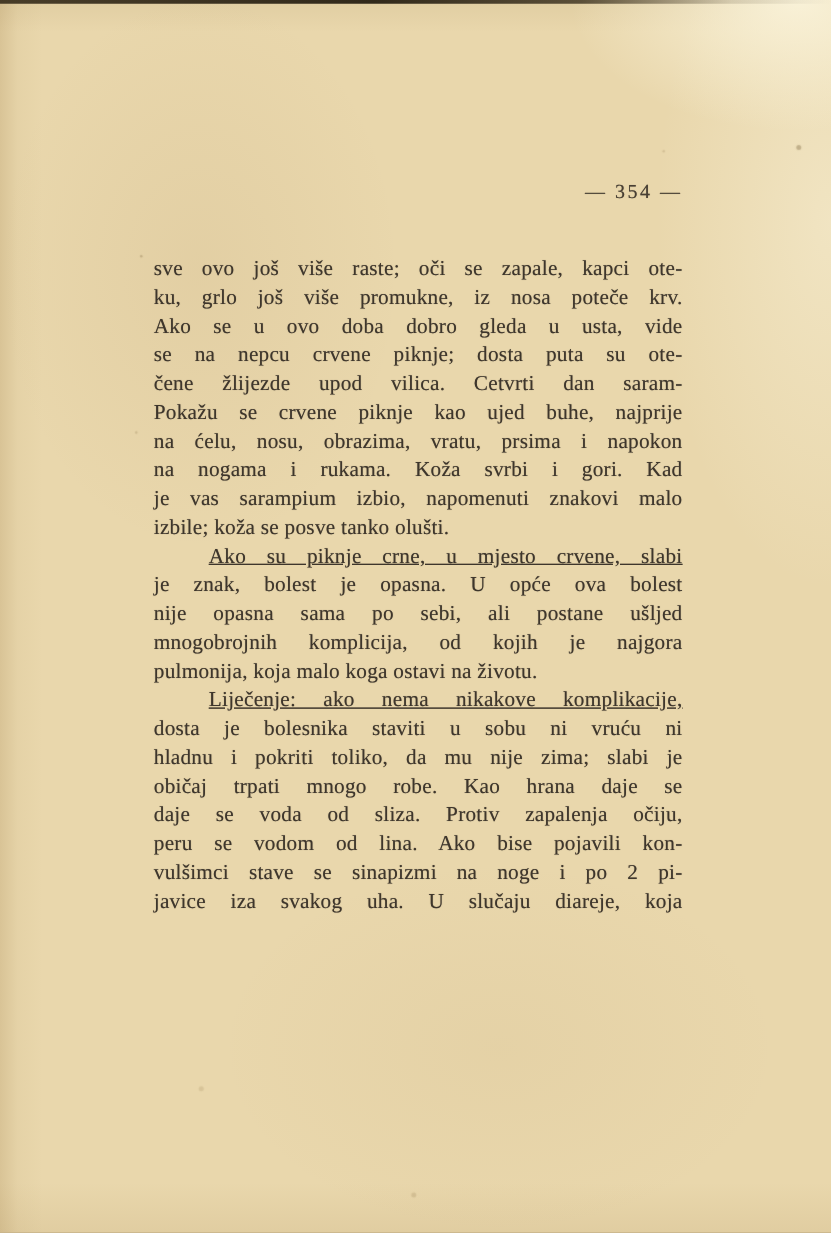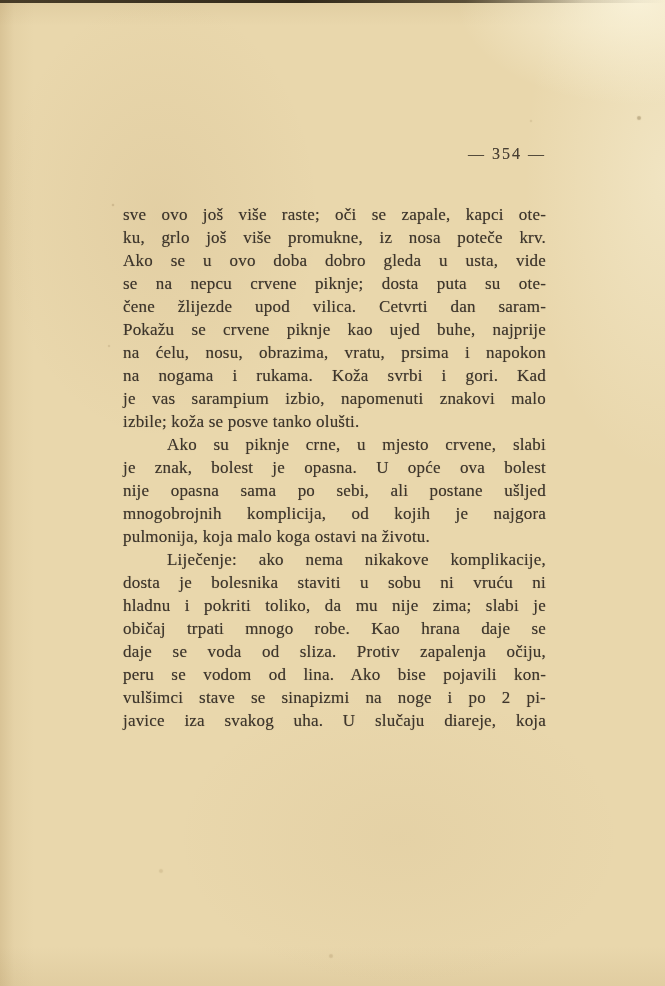--- a/index.html
+++ b/index.html
@@ -83,21 +83,21 @@
   .ln {
     height: 23px;
     white-space: nowrap;
     text-align: left;
   }
   .ln.j {
     white-space: normal;
     text-align: justify;
     text-align-last: justify;
   }
-  .ln.ind { padding-left: 44px; }
+  .ln.ind { padding-left: 44px; text-decoration: underline; }
 </style>
 </head>
 <body>
 
 <div class="page">
   <div class="specks"></div>
 
   <div class="page-number">— 354 —</div>
 
   <div class="text-block">

